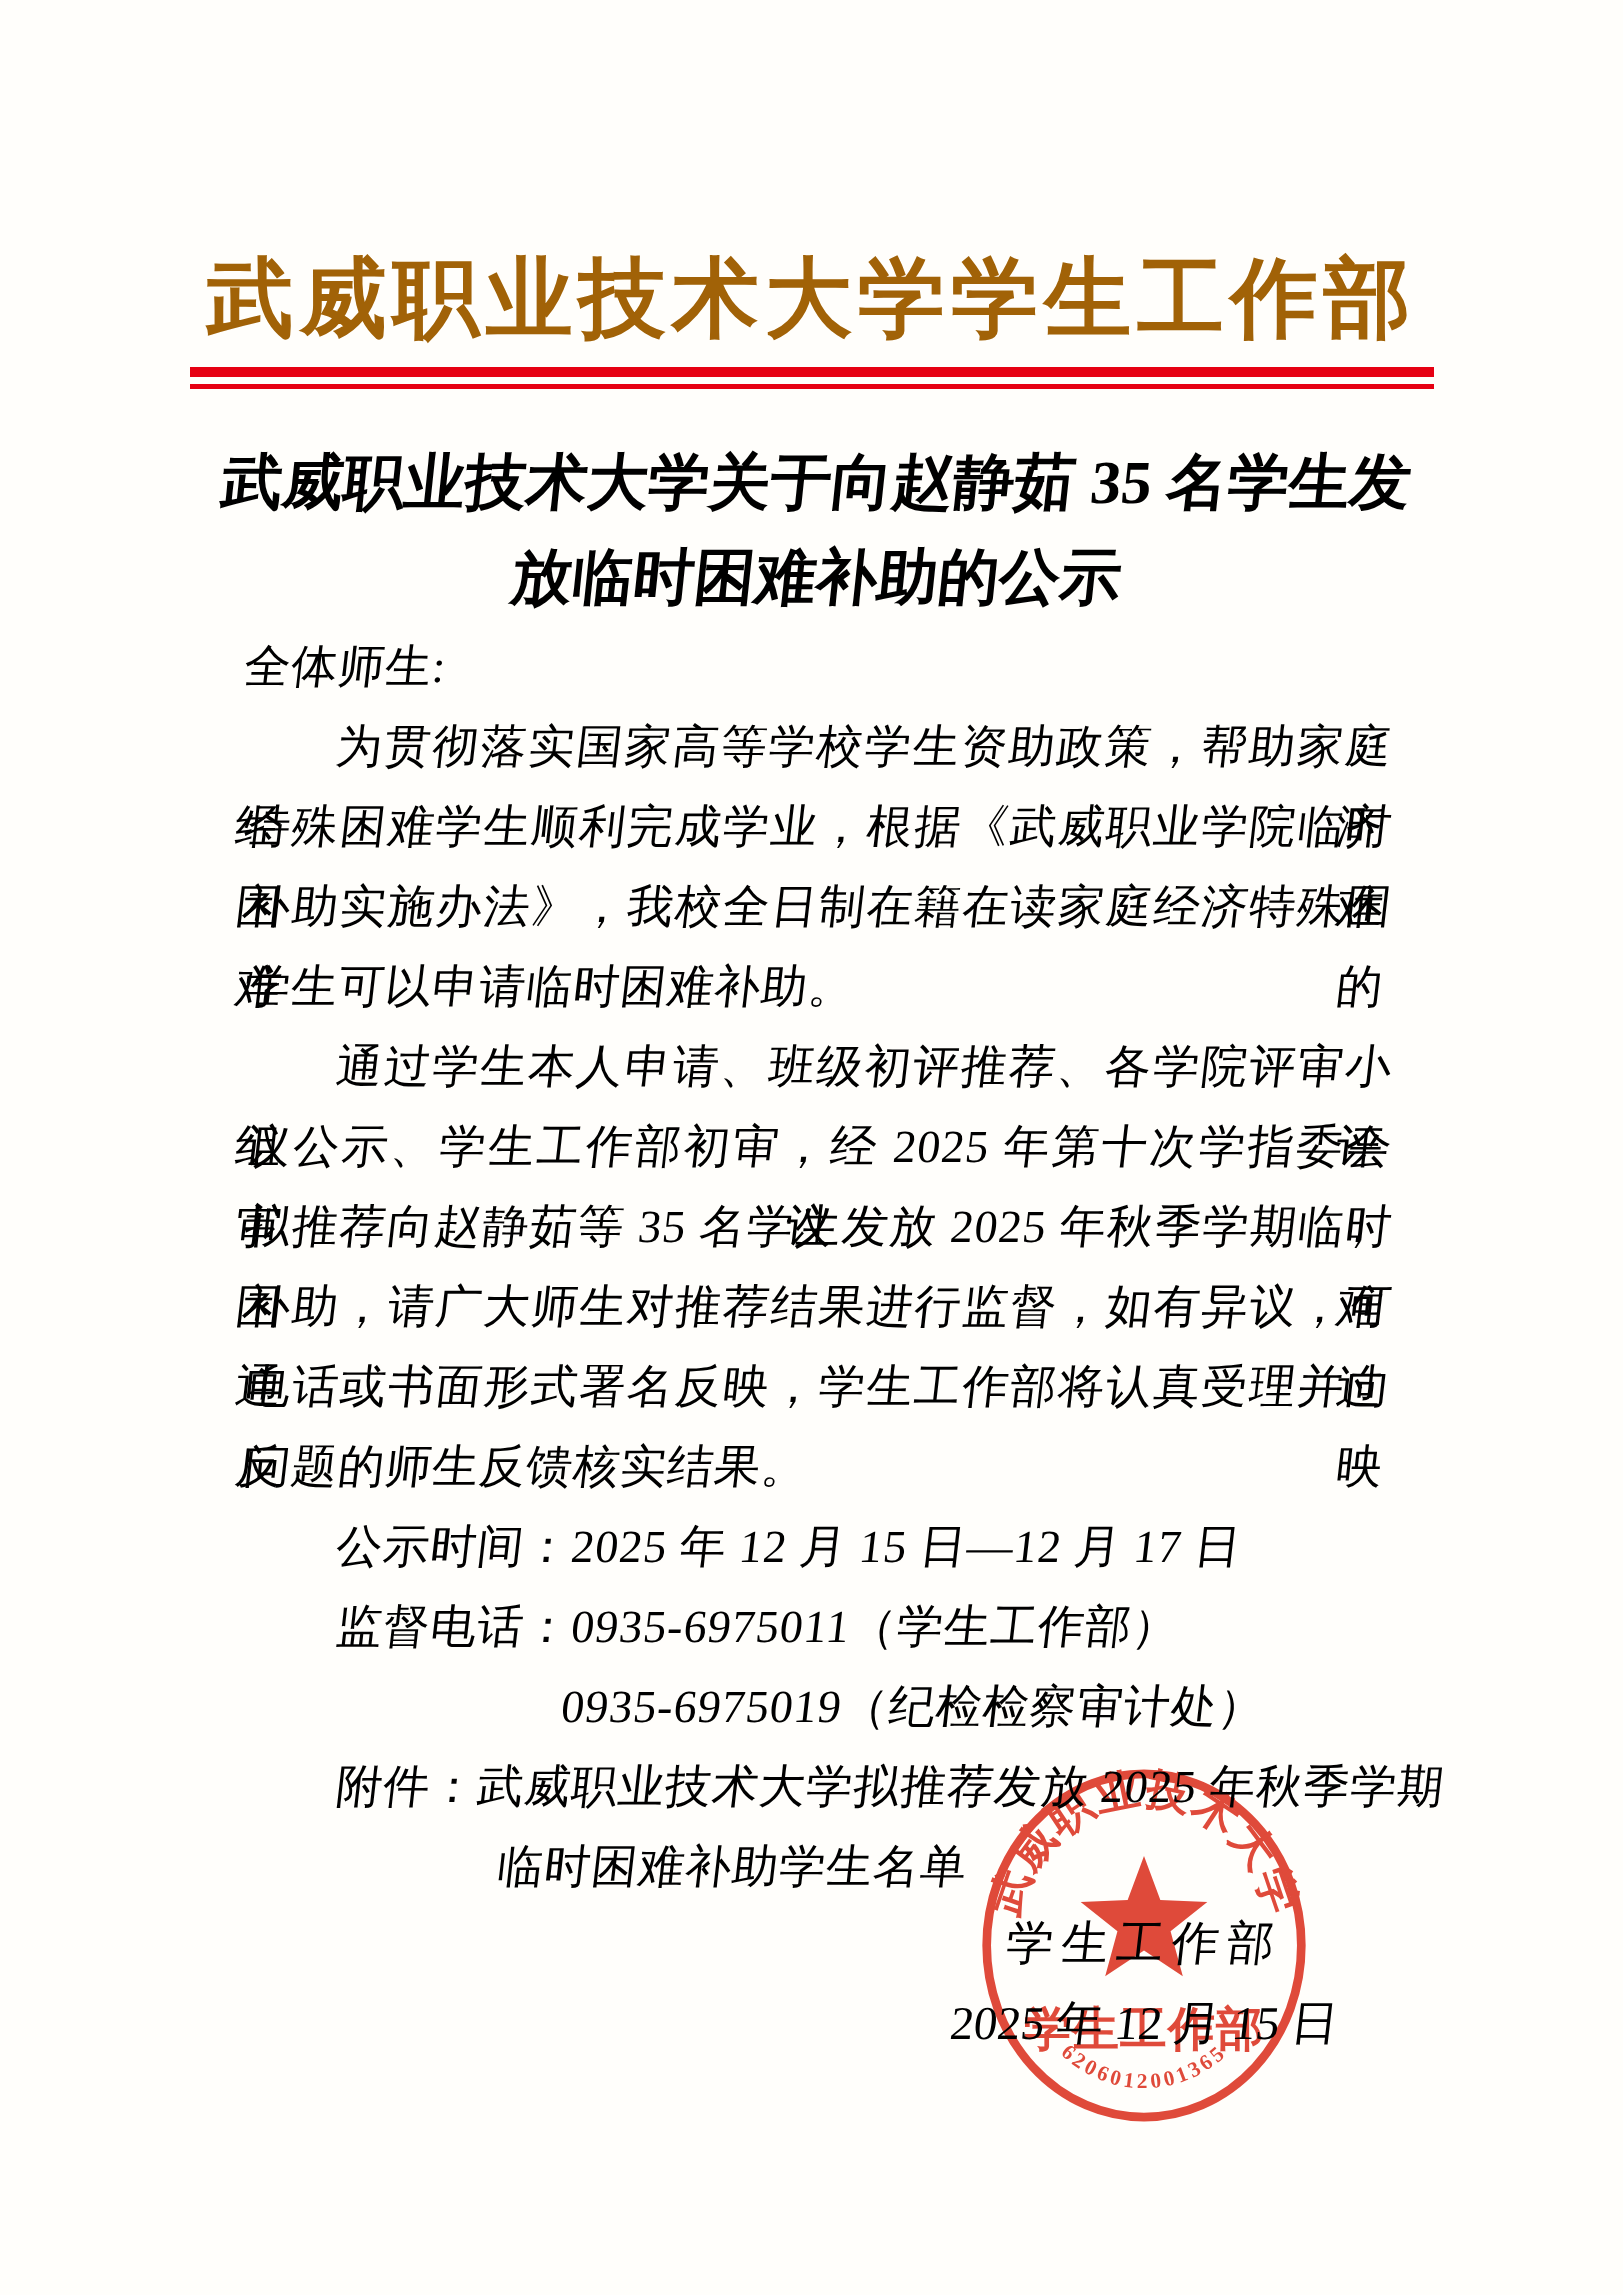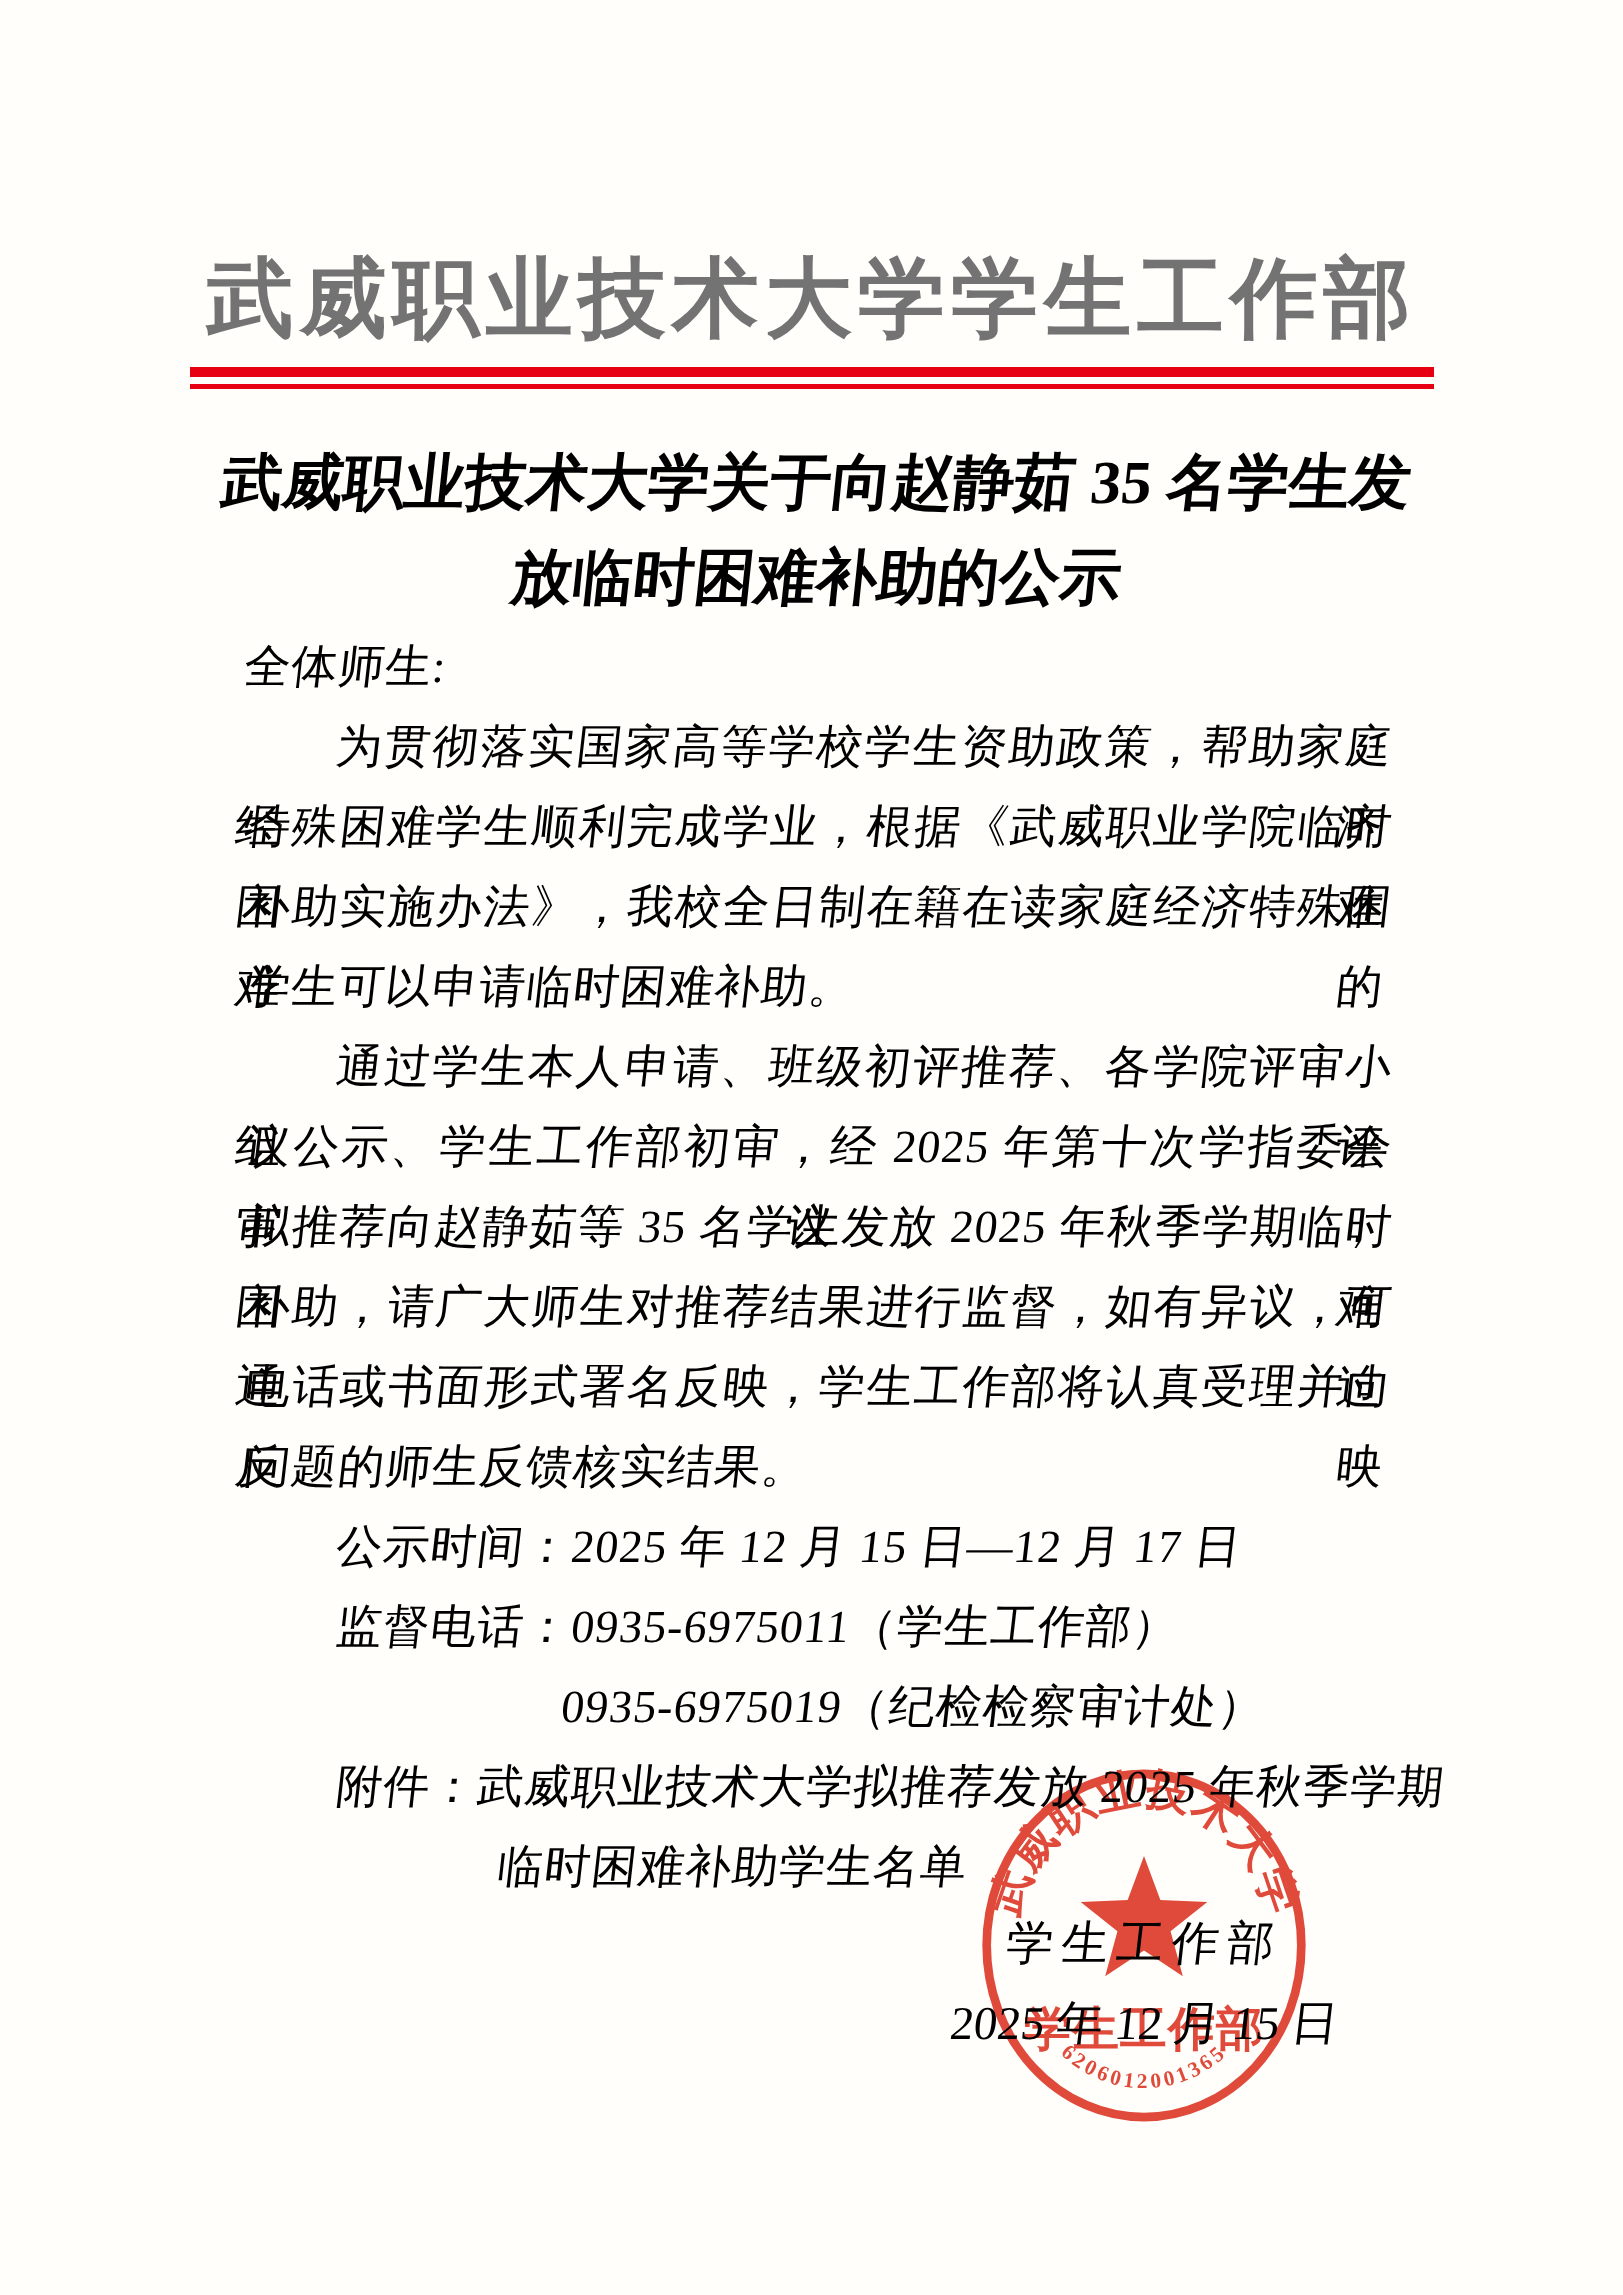--- a/index.html
+++ b/index.html
@@ -13,21 +13,21 @@
   }
   .page { position: absolute; inset: 0; background: #fffefb; }
 
   
   .masthead {
     position: absolute; top: 245px; left: 0; width: 100%;
     text-align: center;
     font-size: 87px; font-weight: bold;
     letter-spacing: 6.1px;
     line-height: 107px;
-    color: #737373;
+    color: #a16207;
     white-space: nowrap;
   }
 
   
   .rules-top { position: absolute; top: 367px; left: 190px; width: 1244px; }
   .rules-top .rule-thick { height: 9.7px; background: #e60012; }
   .rules-top .rule-thin  { height: 4.6px;  background: #e60012; margin-top: 7.7px; }
 
   
   .doc-title {

